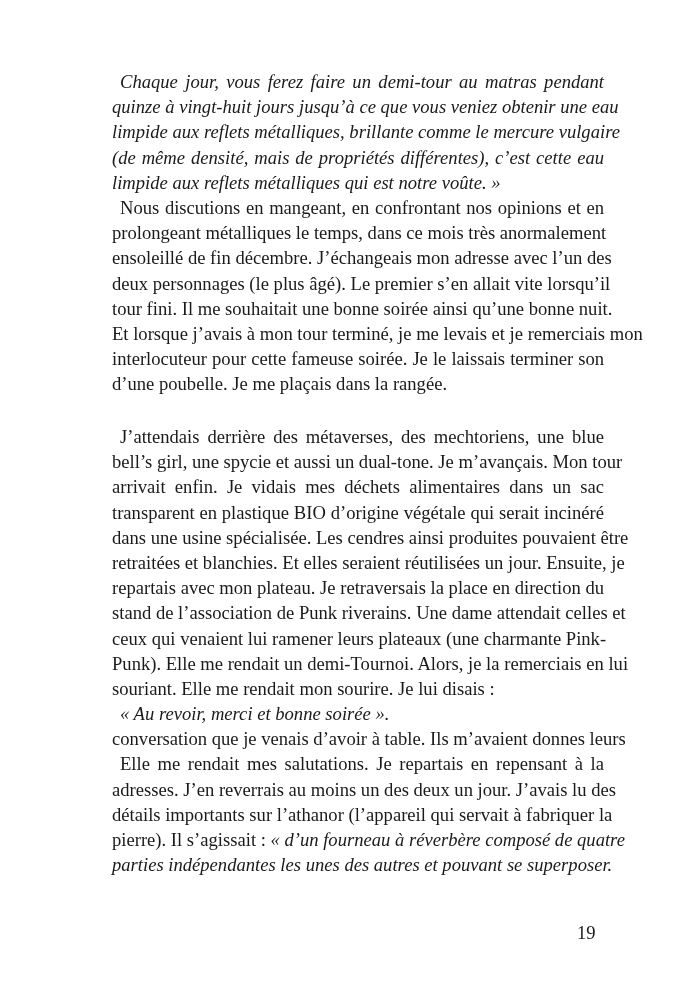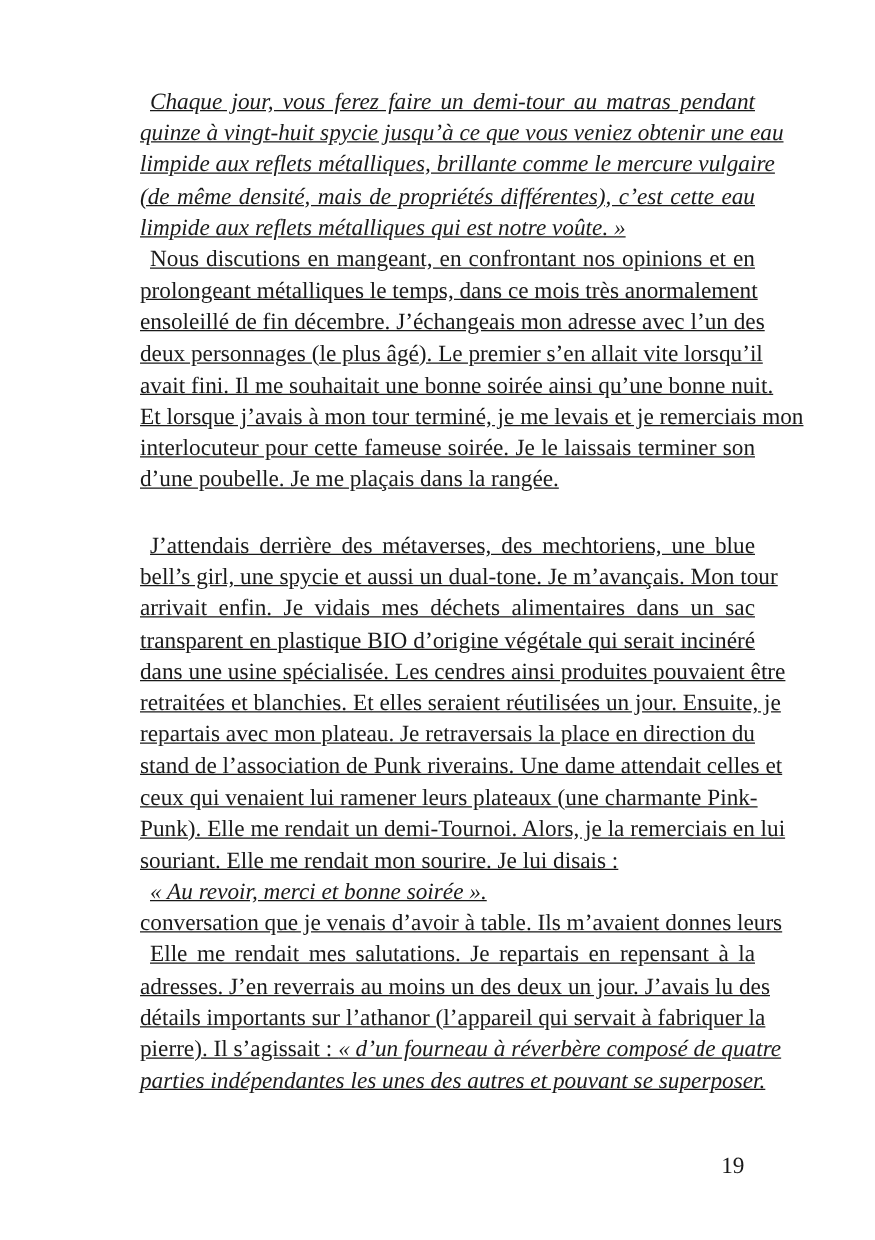--- a/index.html
+++ b/index.html
@@ -18,21 +18,20 @@
       left: 112px;
       top: 69px;
       width: 492px;
       font-family: "Liberation Serif", "DejaVu Serif", serif;
       font-size: 18.6px;
       line-height: 25.2px;
       color: #1a1a1a;
     }
     .para {
       margin: 0;
-      text-decoration: underline;
     }
     .line {
       display: block;
       text-align: justify;
       text-align-last: justify;
       white-space: nowrap;
       height: 25.2px;
     }
     .line.last {
       text-align-last: left;
@@ -55,32 +54,32 @@
       color: #1a1a1a;
     }
   </style>
 </head>
 <body>
 
 <div class="page">
 
   <div class="para italic">
     <span class="line indent">Chaque jour, vous ferez faire un demi-tour au matras pendant</span>
-    <span class="line">quinze à vingt-huit spycie jusqu’à ce que vous veniez obtenir une eau</span>
+    <span class="line">quinze à vingt-huit jours jusqu’à ce que vous veniez obtenir une eau</span>
     <span class="line">limpide aux reflets métalliques, brillante comme le mercure vulgaire</span>
     <span class="line">(de même densité, mais de propriétés différentes), c’est cette eau</span>
     <span class="line last">limpide aux reflets métalliques qui est notre voûte. »</span>
   </div>
 
   <div class="para">
     <span class="line indent">Nous discutions en mangeant, en confrontant nos opinions et en</span>
     <span class="line">prolongeant métalliques le temps, dans ce mois très anormalement</span>
     <span class="line">ensoleillé de fin décembre. J’échangeais mon adresse avec l’un des</span>
     <span class="line">deux personnages (le plus âgé). Le premier s’en allait vite lorsqu’il</span>
-    <span class="line">avait fini. Il me souhaitait une bonne soirée ainsi qu’une bonne nuit.</span>
+    <span class="line">tour fini. Il me souhaitait une bonne soirée ainsi qu’une bonne nuit.</span>
     <span class="line">Et lorsque j’avais à mon tour terminé, je me levais et je remerciais mon</span>
     <span class="line">interlocuteur pour cette fameuse soirée. Je le laissais terminer son</span>
     <span class="line last">d’une poubelle. Je me plaçais dans la rangée.</span>
   </div>
 
   <div class="blank"></div>
 
   <div class="para">
     <span class="line indent">J’attendais derrière des métaverses, des mechtoriens, une blue</span>
     <span class="line">bell’s girl, une spycie et aussi un dual-tone. Je m’avançais. Mon tour</span>

